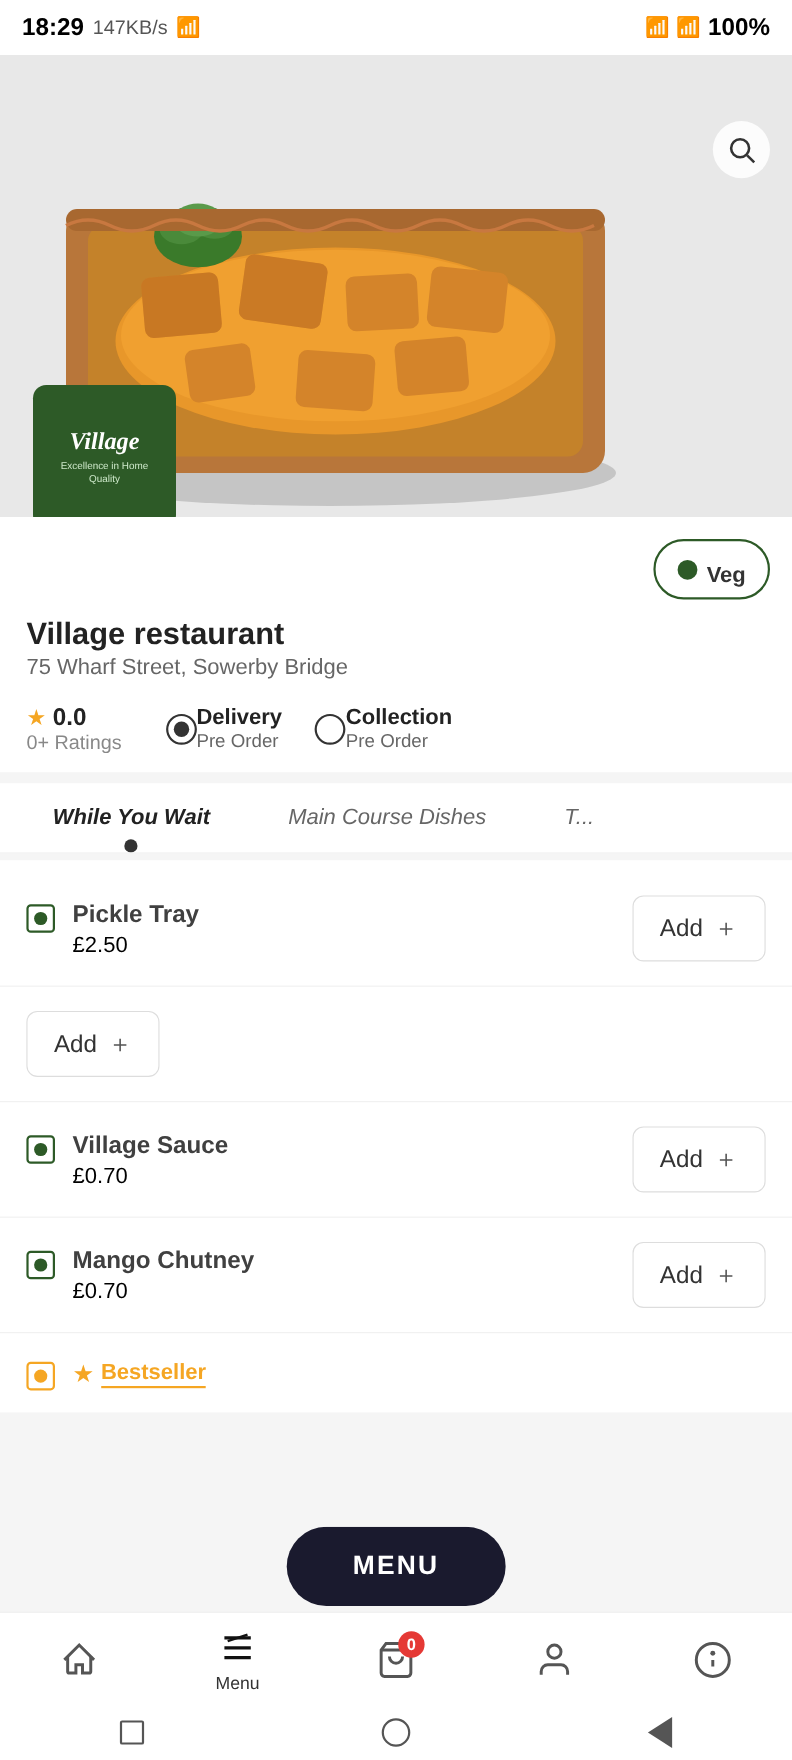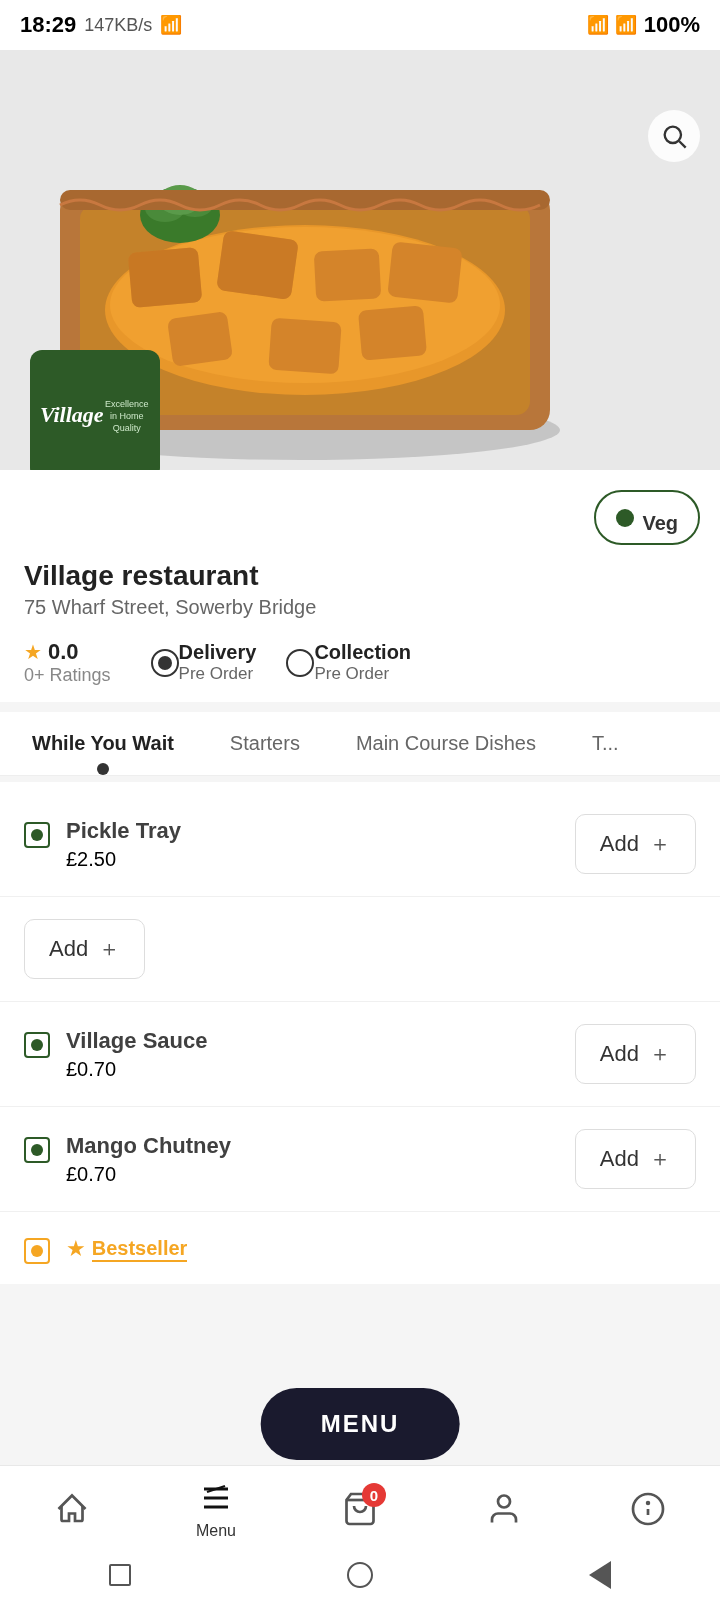--- a/index.html
+++ b/index.html
@@ -77,20 +77,21 @@
     
     .restaurant-logo {
       position: absolute;
       bottom: -10px;
       left: 30px;
       width: 130px;
       height: 130px;
       background: #2d5a27;
       border-radius: 12px;
       display: flex;
+      flex-direction: column;
       align-items: center;
       justify-content: center;
       z-index: 5;
       padding: 10px;
     }
     .logo-text-village {
       color: #fff;
       font-size: 22px;
       font-weight: 700;
       font-style: italic;
@@ -201,27 +202,28 @@
       color: #222;
     }
     .order-label-bottom {
       font-size: 17px;
       color: #666;
     }
 
     
     .category-tabs {
       background: #fff;
-      padding: 0 4px;
+      padding: 0 20px;
       margin-top: 10px;
       display: flex;
-      gap: 0;
+      gap: 15px;
       overflow-x: auto;
       border-bottom: 1px solid #eee;
       scrollbar-width: none;
+      font-style: italic;
     }
     .category-tabs::-webkit-scrollbar { display: none; }
     .tab-item {
       padding: 20px 28px;
       font-size: 20px;
       color: #666;
       white-space: nowrap;
       cursor: pointer;
       position: relative;
       font-weight: 500;
@@ -543,21 +545,20 @@
           <div class="order-label-top">Collection</div>
           <div class="order-label-bottom">Pre Order</div>
         </div>
       </div>
     </div>
   </div>
 </div>
 
 <div class="category-tabs">
   <div class="tab-item active">While You Wait</div>
-  <div class="tab-item">Starters</div>
   <div class="tab-item">Main Course Dishes</div>
   <div class="tab-item">T...</div>
 </div>
 
 <div class="menu-section">
 
   <div class="menu-item">
     <div class="menu-item-left">
       <div class="veg-indicator">
         <div class="veg-indicator-dot"></div>

